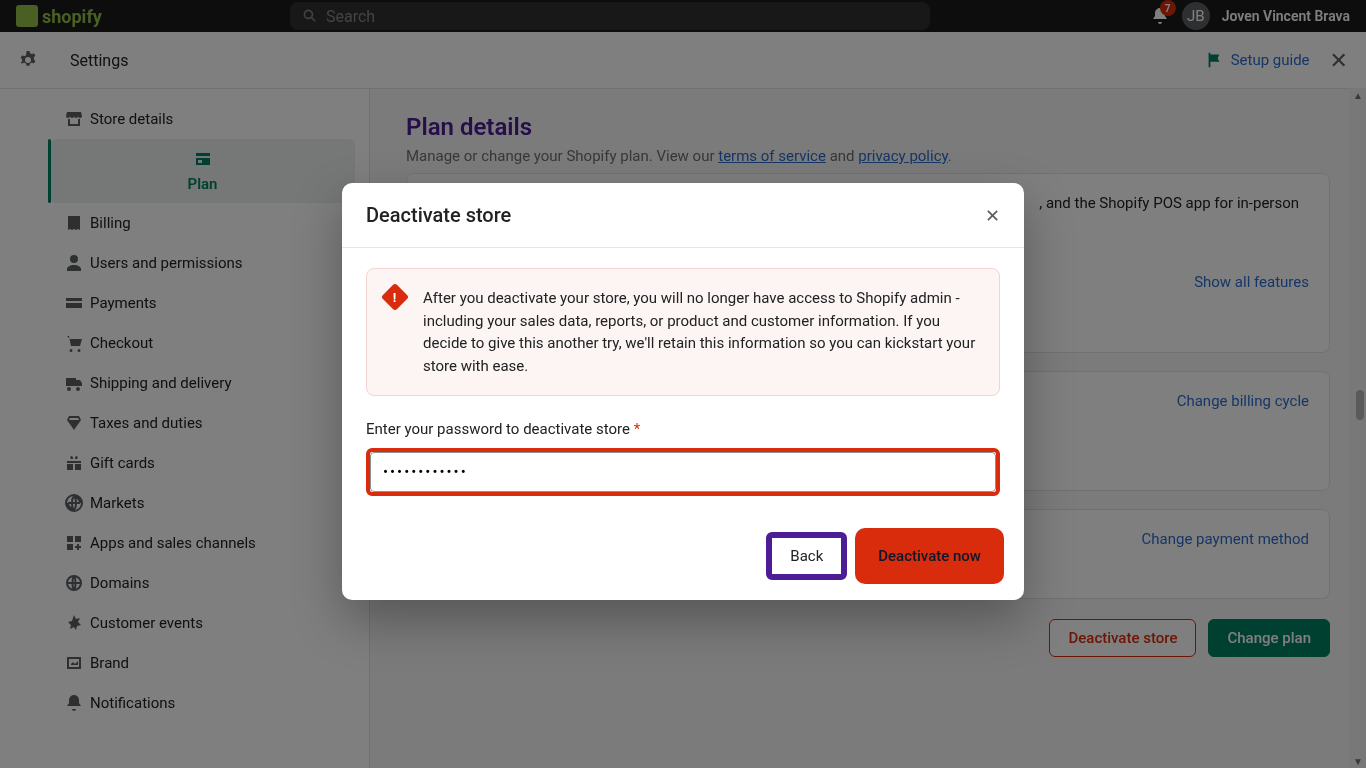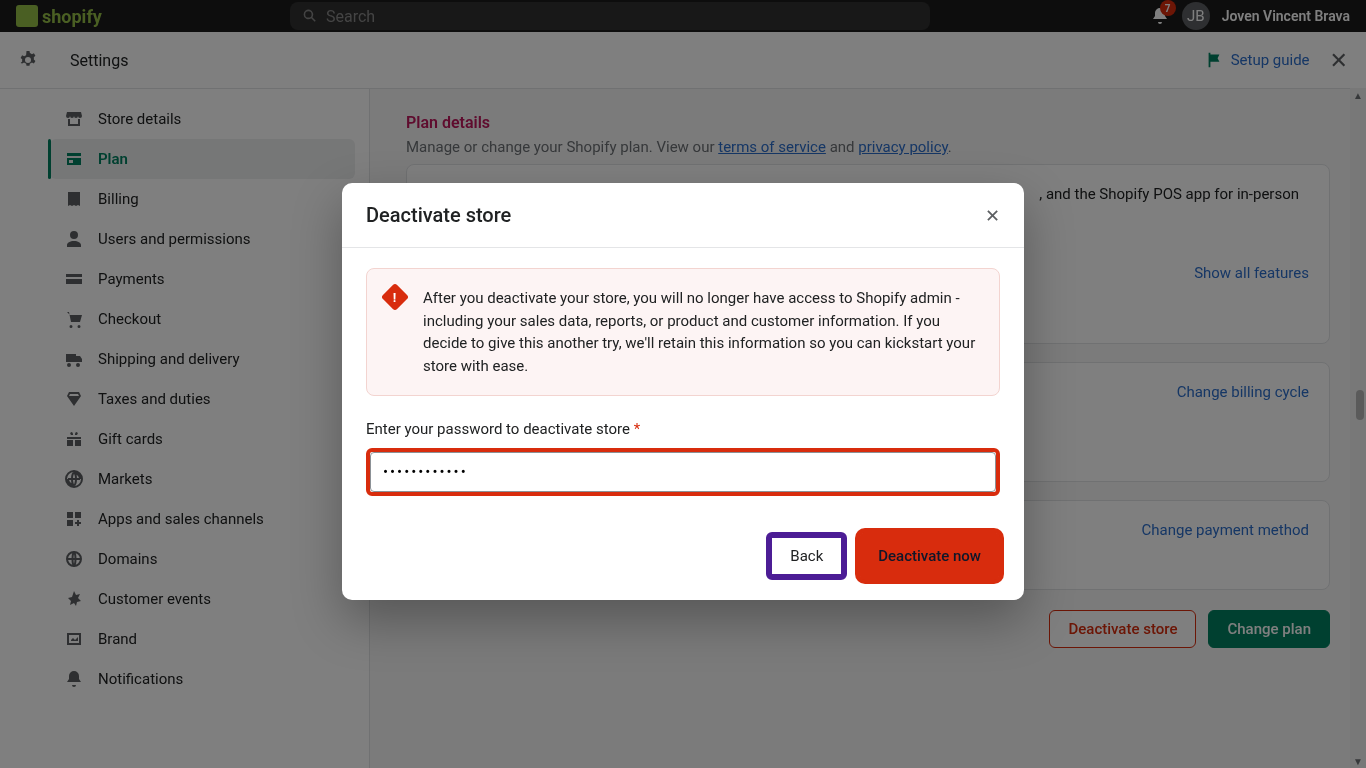--- a/index.html
+++ b/index.html
@@ -20,28 +20,28 @@
 .settings-header .gear { width: 20px; height: 20px; color: #5c5f62; }
 .settings-header .title { font-size: 16px; color: #202223; }
 .settings-header .right { display: flex; align-items: center; gap: 20px; }
 .setup-guide { color: #2c6ecb; font-size: 15px; display: flex; align-items: center; gap: 8px; }
 .setup-flag { color: #008060; }
 .close-x { font-size: 22px; color: #5c5f62; cursor: pointer; }
 
 .body-wrap { display: flex; height: calc(768px - 88px); }
 .sidebar { width: 370px; background: #fff; border-right: 1px solid #e1e3e5; padding-top: 10px; padding-left: 50px; overflow-y: auto; }
 .sidebar-inner { width: 305px; }
-.side-item { display: flex; align-items: center; gap: 14px; padding: 10px 14px; color: #202223; font-size: 15px; cursor: pointer; border-radius: 6px; }
+.side-item { display: flex; align-items: center; gap: 6px; padding: 10px 14px; color: #202223; font-size: 15px; cursor: pointer; border-radius: 6px; }
 .side-item .icon { width: 20px; height: 20px; color: #5c5f62; display: flex; align-items: center; justify-content: center; }
-.side-item.active { background: #edeeef; color: #008060; font-weight: 600; position: relative; }
+.side-item.active { background: #edeeef; color: #008060; font-weight: 600; position: relative; flex-direction: column; }
 .side-item.active::before { content: ''; position: absolute; left: -2px; top: 0; bottom: 0; width: 3px; background: #008060; border-radius: 2px; }
 .side-item.active .icon { color: #008060; }
 
 .main { flex: 1; padding: 24px 36px; overflow-y: auto; position: relative; }
-.page-title { font-size: 16px; font-weight: 600; color: #be185d; margin-bottom: 6px; }
+.page-title { font-size: 24px; font-weight: 600; color: #4c1d95; margin-bottom: 6px; }
 .page-sub { font-size: 15px; color: #6d7175; margin-bottom: 8px; }
 .page-sub a { color: #2c6ecb; text-decoration: underline; }
 
 .card { background: #fff; border: 1px solid #e1e3e5; border-radius: 8px; padding: 20px; margin-bottom: 18px; }
 .card-row { display: flex; justify-content: space-between; align-items: flex-start; }
 .link-text { color: #2c6ecb; font-size: 15px; cursor: pointer; }
 
 .pm-label { font-size: 15px; font-weight: 600; color: #202223; margin-bottom: 12px; }
 .pm-row { display: flex; align-items: center; gap: 14px; }
 .paypal-badge { border: 1px solid #c9cccf; border-radius: 4px; padding: 2px 6px; font-size: 10px; color: #003087; font-weight: bold; font-style: italic; }

